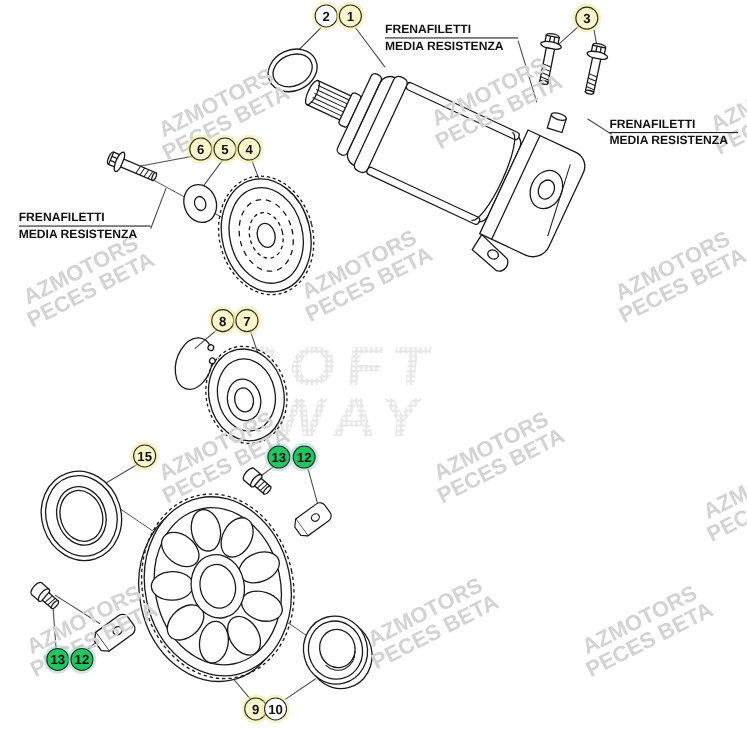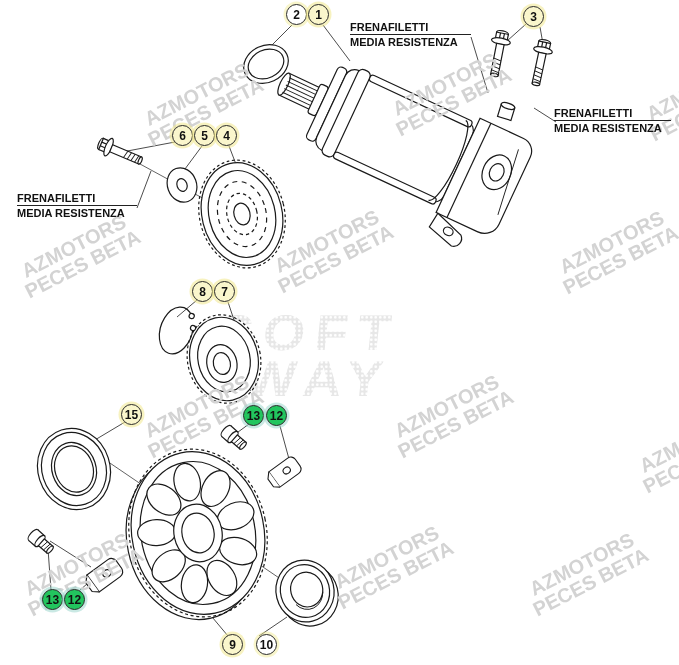--- a/index.html
+++ b/index.html
@@ -295,15 +295,15 @@
   <div class="callout yellow" style="left:194px;top:125px;">5</div>
   <div class="callout yellow" style="left:216px;top:125px;">4</div>
   <div class="callout yellow" style="left:192px;top:281px;">8</div>
   <div class="callout yellow" style="left:214px;top:281px;">7</div>
   <div class="callout yellow" style="left:121px;top:404px;">15</div>
   <div class="callout teal" style="left:243px;top:405px;">13</div>
   <div class="callout teal" style="left:266px;top:405px;">12</div>
   <div class="callout teal" style="left:42px;top:589px;">13</div>
   <div class="callout teal" style="left:64px;top:589px;">12</div>
   <div class="callout yellow" style="left:222px;top:634px;">9</div>
-  <div class="callout white" style="left:256px;top:634px;">10</div>
+  <div class="callout white" style="left:240px;top:634px;">10</div>
 
 </div>
 
 </body></html>

